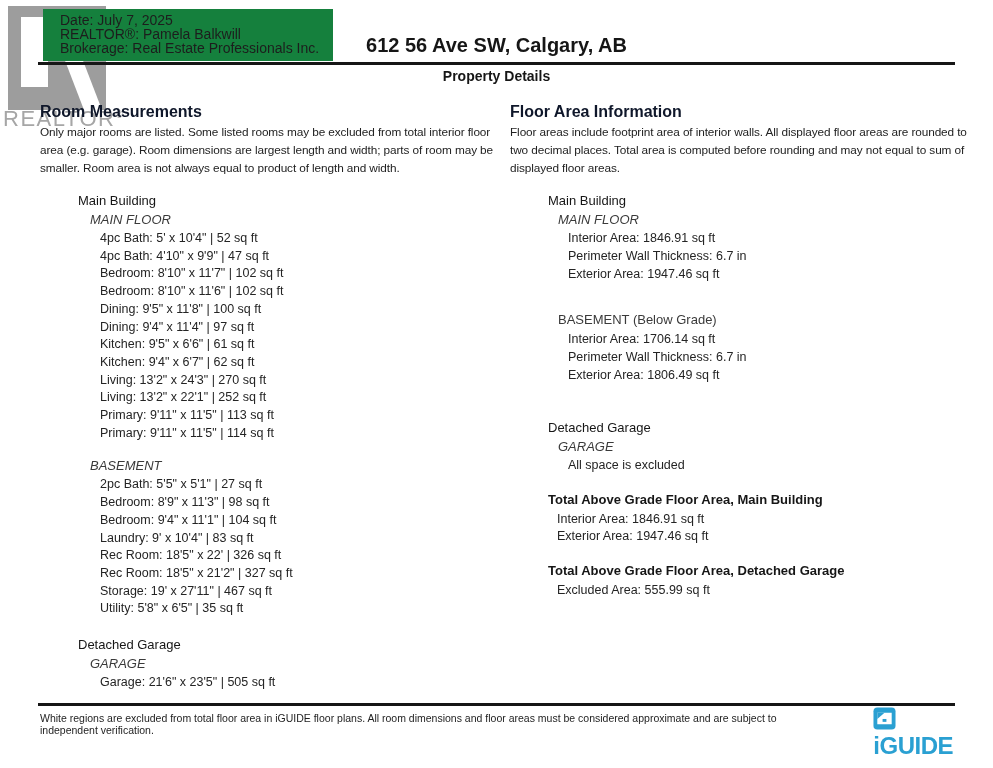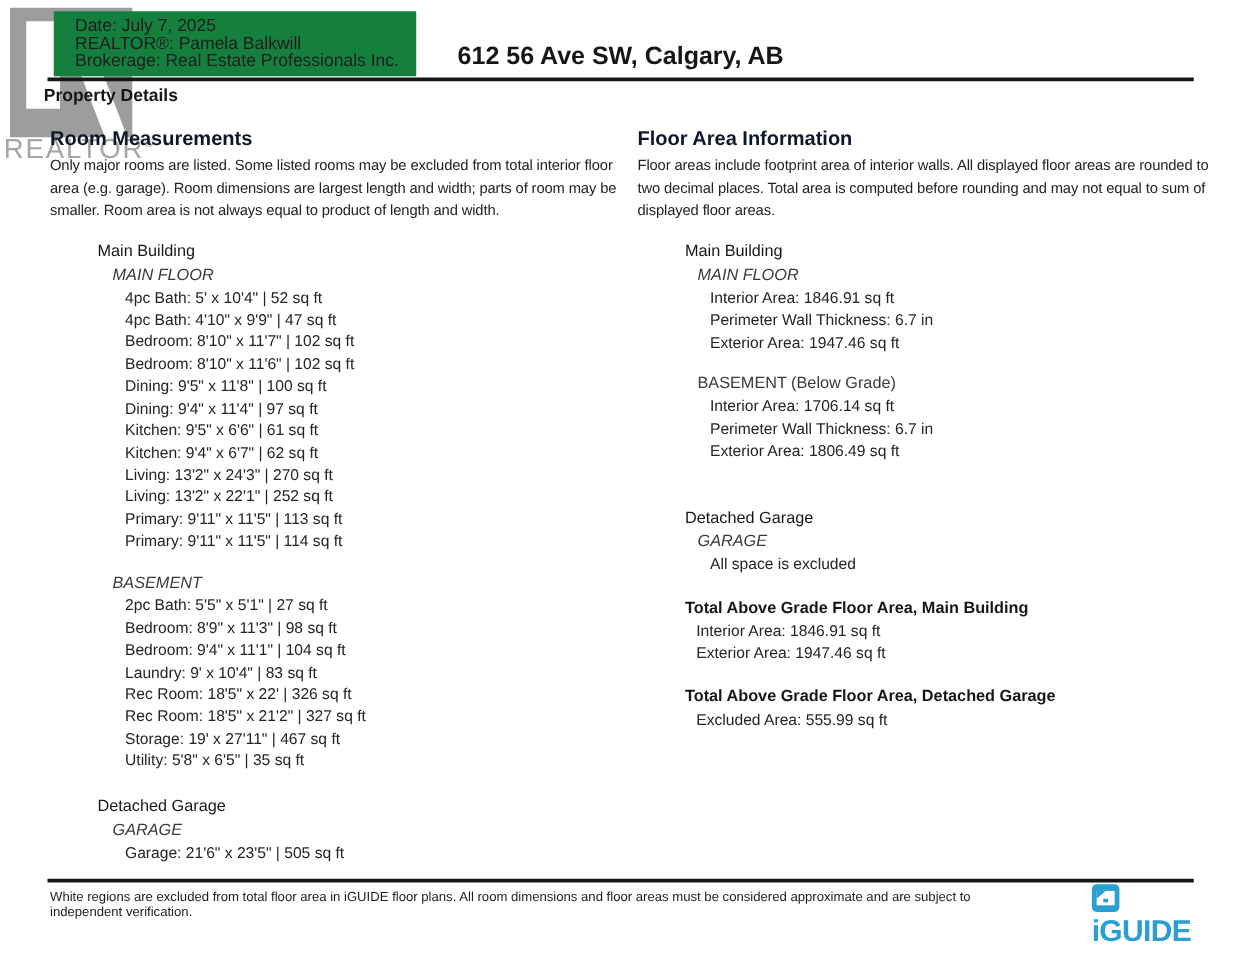--- a/index.html
+++ b/index.html
@@ -31,39 +31,39 @@
   .page-title {
     position:absolute; left:0; right:0; top:34px; z-index:1;
     text-align:center; font-size:20px; font-weight:bold; color:#161616;
   }
   .header-rule {
     position:absolute; left:38px; right:38px; top:62px; height:3px;
     background:#161616; z-index:3;
   }
   .page-subtitle {
     position:absolute; left:0; right:0; top:68px; z-index:1;
-    text-align:left; font-size:14px; font-weight:bold; color:#161616;margin-left:35px;
+    text-align:center; font-size:14px; font-weight:bold; color:#161616;
   }
   
   .col { position:absolute; top:104px; z-index:1; }
   .col-left  { left:40px;  width:462px; }
   .col-right { left:510px; width:462px; }
   .sec-heading { font-size:16px; font-weight:bold; line-height:15px; margin-bottom:4px; color:#0f172a; }
   .desc { font-size:11.8px; line-height:18px; letter-spacing:-0.1px; margin-bottom:17px; color:#222; }
   .bldg  { font-size:13px; font-weight:normal; line-height:14px; color:#161616; }
   .floor { font-size:13px; line-height:14px; color:#3a3a3a; }
   .line  { font-size:12.5px; line-height:17.7px; color:#242424; }
   .aline { font-size:12.5px; line-height:17.8px; color:#242424; }
   .total { font-size:13px; font-weight:bold; line-height:15px; color:#161616; }
   
   .ml38 { margin-left:38px; } .ml47 { margin-left:47px; } .ml48 { margin-left:48px; }
   .ml50 { margin-left:50px; } .ml58 { margin-left:58px; } .ml60 { margin-left:60px; }
   
   .mb3 { margin-bottom:3px;font-style:italic; } .mb4 { margin-bottom:4px; } .mb5 { margin-bottom:5px; }
-  .mt16 { margin-top:16px; } .mt17 { margin-top:17px; } .mt20 { margin-top:20px; }
+  .mt16 { margin-top:30px; } .mt17 { margin-top:17px; } .mt20 { margin-top:20px; }
   .mt36 { margin-top:36px; }
   
   .footer-rule {
     position:absolute; left:38px; right:38px; top:703px; height:3px;
     background:#161616; z-index:1;
   }
   .footer-text {
     position:absolute; left:40px; top:712px; width:790px; z-index:1;
     font-size:10.5px; color:#1d1d1d;
   }

